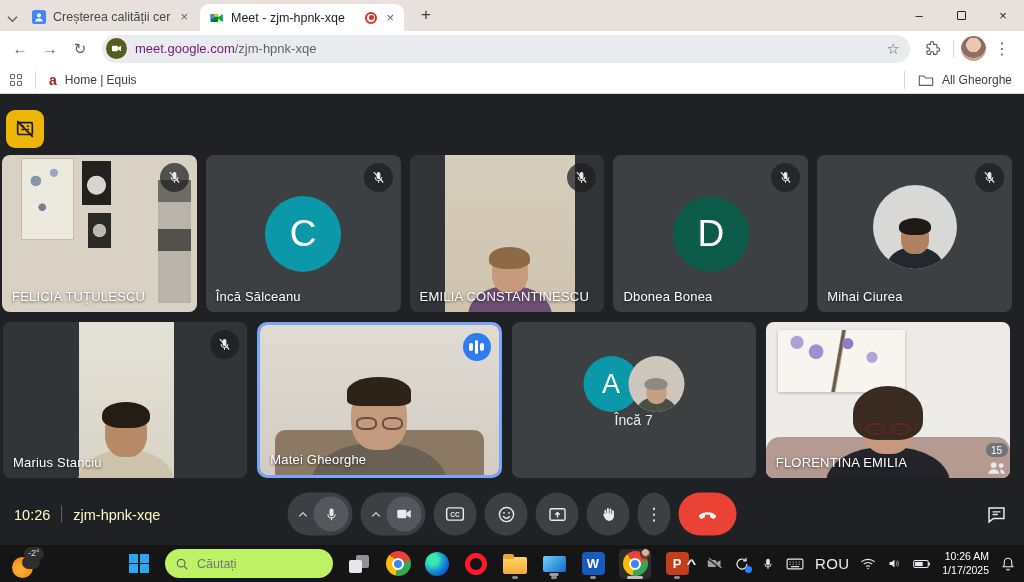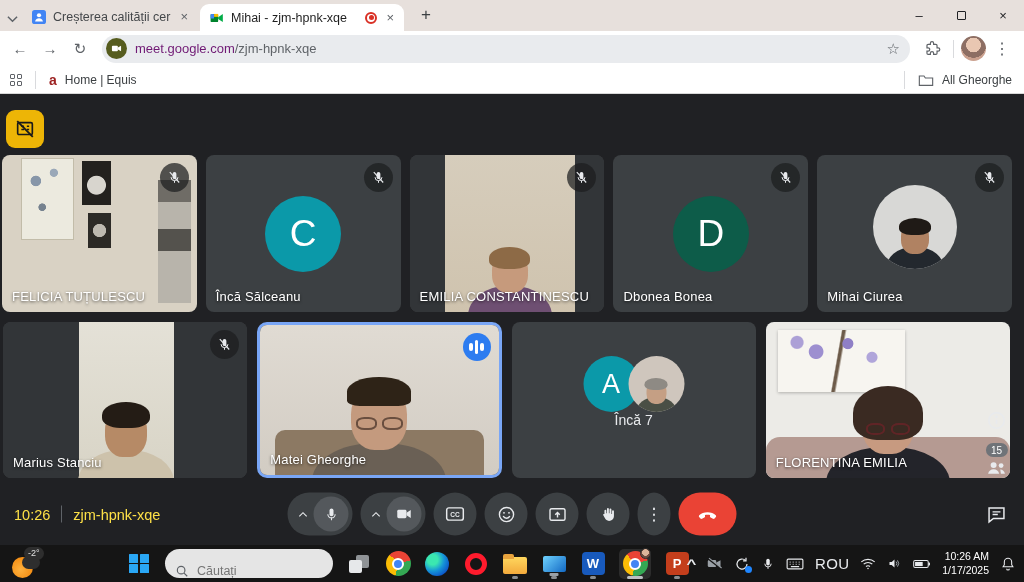--- a/index.html
+++ b/index.html
@@ -117,21 +117,21 @@
   .pair { position:absolute; left:50%; top:40%; transform:translate(-50%,-50%); display:flex; z-index:1; }
   .pa-circle { width:56px; height:56px; border-radius:50%; }
   .pa-letter { background:#0b99a9; display:grid; place-items:center; color:#fff; font-size:27px; }
   .pa-photo { margin-left:-11px; background:#cfc6bd; overflow:hidden; position:relative; z-index:2; --skin:#c59f84; --hair:#8e8a84; --shirt:#4a4f45; }
   .pa-photo .head { width:20px; height:24px; }
   .pa-photo .torso { width:40px; height:15px; }
   .more-label { position:absolute; left:0; right:0; top:58%; text-align:center; color:#e8eaed; font-size:14px; z-index:2; }
 
   
   .ctlbar { position:absolute; left:0; right:0; bottom:0; height:62px; }
-  .meetinfo { position:absolute; left:14px; top:50%; transform:translateY(-50%); display:flex; align-items:center; gap:11px; color:#fde047; font-size:14.5px; font-weight:500; }
+  .meetinfo { position:absolute; left:14px; top:50%; transform:translateY(-50%); display:flex; align-items:center; gap:11px; color:#fef9c3; font-size:14.5px; font-weight:500; }
   .vline { width:1px; height:17px; background:#5f6368; }
   .ctls { position:absolute; left:50%; top:50%; transform:translate(-50%,-50%); display:flex; align-items:center; gap:8px; }
   .pillgrp { display:flex; align-items:center; background:#3c4043; border-radius:22px; height:43px; padding:0 4px 0 6px; gap:2px; }
   .chev { width:18px; display:grid; place-items:center; }
   .pillbtn { width:35px; height:35px; border-radius:50%; background:#54585c; display:grid; place-items:center; }
   .cbtn { width:43px; height:43px; border-radius:50%; background:#3c4043; display:grid; place-items:center; }
   .cbtn.narrow { width:33px; }
   .endcall { width:58px; height:43px; border-radius:24px; background:#ea4335; display:grid; place-items:center; }
   .ricons { position:absolute; right:16px; top:50%; transform:translateY(-50%); display:flex; align-items:center; gap:25px;flex-direction:column; }
   .ricon { position:relative; display:grid; place-items:center; }
@@ -143,21 +143,21 @@
   .sun { position:absolute; left:2px; bottom:3px; width:21px; height:21px; border-radius:50%; background:radial-gradient(circle at 40% 60%, #ffb23e, #f07d00); }
   .cloudbite { position:absolute; left:12px; bottom:12px; width:18px; height:13px; border-radius:8px; background:#2e2e2e; }
   .temp { position:absolute; left:14px; top:0; background:#2e2e2e; color:#e0e0e0; font-size:9px; padding:0 4px; border-radius:7px; line-height:13px; }
 
   .tbc { position:absolute; left:126px; top:0; height:37px; display:flex; align-items:center; gap:13px; }
   .tbi { position:relative; width:26px; height:30px; display:grid; place-items:center; }
   .dash { position:absolute; bottom:0; left:50%; transform:translateX(-50%); width:6px; height:2.5px; border-radius:2px; background:#8a8d90; }
   .dash.wide { width:16px; background:#bcbfc2; }
   .winlogo { display:grid; grid-template-columns:9px 9px; grid-template-rows:9px 9px; gap:1.5px; }
   .winlogo i { background:#2aa7f5; border-radius:0.5px; }
-  .searchpill { width:168px; height:29px; background:#e5e5e5; border-radius:15px; display:flex; align-items:flex-end; padding:0 10px; gap:8px; }
+  .searchpill { width:168px; height:29px; background:#bef264; border-radius:15px; display:flex; align-items:center; padding:0 10px; gap:8px; }
   .searchpill input { border:none; outline:none; background:transparent; font-size:12.5px; color:#444; width:110px; font-family:"Liberation Sans",sans-serif; }
   .taskview { position:relative; width:20px; height:18px; }
   .taskview .b1 { position:absolute; right:0; top:0; width:13px; height:13px; background:#8f9396; border-radius:2px; }
   .taskview .b2 { position:absolute; left:0; bottom:0; width:13px; height:13px; background:#e6e8ea; border-radius:2px; }
   .chromeico { width:25px; height:25px; border-radius:50%; background:conic-gradient(from -45deg, #ea4335 0 120deg, #34a853 0 240deg, #fbbc05 0 360deg); display:grid; place-items:center; }
   .chromeico i { width:12px; height:12px; border-radius:50%; background:#4285f4; border:2.2px solid #fff; }
   .edgeico { width:24px; height:24px; border-radius:50%; background:radial-gradient(circle at 32% 32%, #3be8b0 0 22%, #1593d8 50%, #0b50c8 80%); }
   .operaico { width:22px; height:22px; border-radius:50%; border:5px solid #ff1b2d; }
   .folderico { position:relative; width:24px; height:17px; background:linear-gradient(#ffd75e,#f3aa3c); border-radius:2px; margin-top:4px; }
   .folderico::before { content:""; position:absolute; top:-3.5px; left:0; width:11px; height:5px; background:#e8a33d; border-radius:2px 2px 0 0; }
@@ -195,21 +195,21 @@
       <span class="tab-title">Creșterea calității cercetării, pro</span>
       <span class="tab-x">×</span>
     </div>
     <div class="tab active">
       <svg width="14" height="14" viewBox="0 0 24 24">
         <rect x="1" y="5" width="13" height="14" rx="2" fill="#00832d"></rect>
         <rect x="1" y="5" width="6" height="8" rx="1.5" fill="#4285f4"></rect>
         <rect x="7" y="5" width="7" height="5" fill="#fbbc04"></rect>
         <path d="M14 10.5l8-5.5v14l-8-5.5z" fill="#00ac47"></path>
       </svg>
-      <span class="tab-title">Mihai - zjm-hpnk-xqe</span>
+      <span class="tab-title">Meet - zjm-hpnk-xqe</span>
       <span class="recdot">
           <i></i>
         </span>
       <span class="tab-x">×</span>
     </div>
     <span class="newtab">+</span>
     <div class="winctl">
       <div>–</div>
       <div>
           <span class="restore-box"></span>

